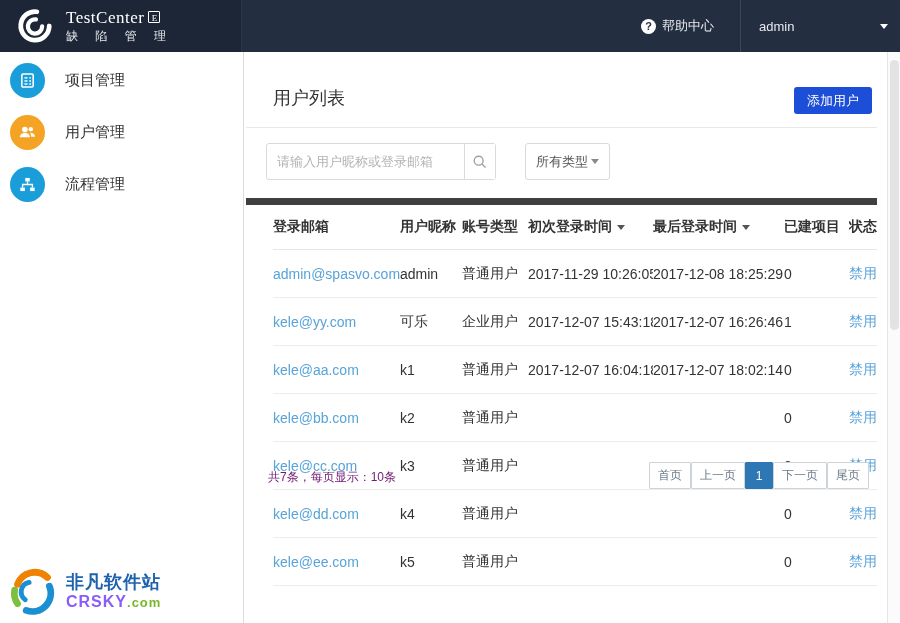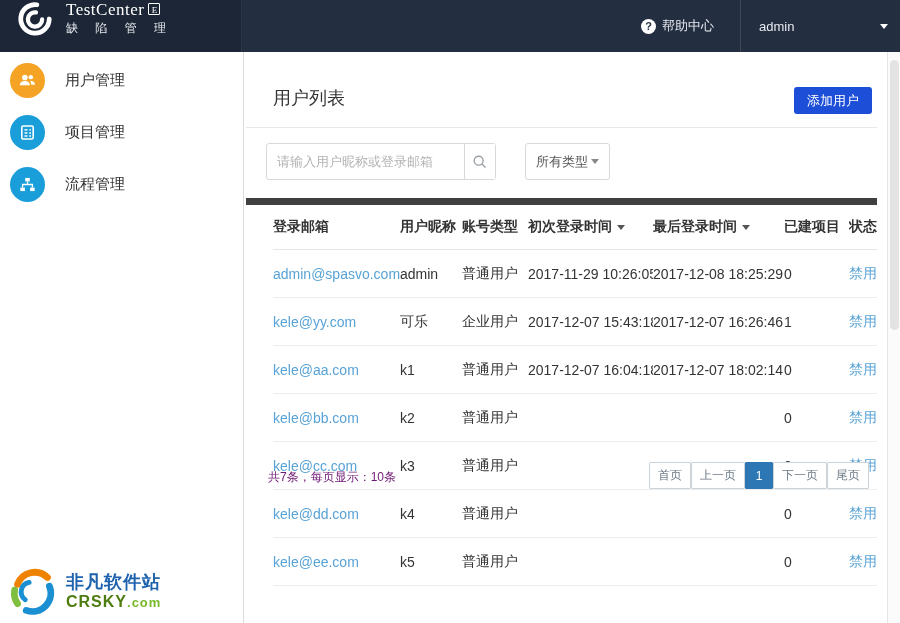--- a/index.html
+++ b/index.html
@@ -12,21 +12,21 @@
     color: #333;
   }
   .stage { position: absolute; inset: 0; width: 900px; height: 623px; background: #fff; }
 
   
   .topbar {
     position: absolute; left: 0; top: 0; width: 900px; height: 52px;
     background: #232e41; display: flex; align-items: stretch; z-index: 5;
   }
   .brand {
-    width: 242px; background: #1c2636; display: flex; align-items: flex-start;
+    width: 242px; background: #1c2636; display: flex; align-items: center;
     padding-left: 16px; border-right: 1px solid rgba(255,255,255,0.07);
   }
   .brand-swirl { width: 38px; height: 38px; margin-right: 12px; flex: 0 0 auto; }
   .brand-text { line-height: 1.15; }
   .brand-title {
     color: #fff; font-family: "Liberation Serif", "DejaVu Serif", serif;
     font-size: 17px; letter-spacing: 0.5px; display: inline-block;
   }
   .brand-badge {
     display: inline-block; color: #fff; border: 1px solid #fff; font-size: 9px;
@@ -133,21 +133,21 @@
     position: absolute; right: 0; top: 52px; width: 13px; height: 571px;
     background: #fbfbfb; border-left: 1px solid #e5e5e5;
   }
   .scroll-thumb { position: absolute; left: 2px; top: 8px; width: 9px; height: 270px; background: #e3e3e3; border-radius: 5px; }
 
   
   .watermark { position: absolute; left: 4px; bottom: 2px; display: flex; align-items: center; z-index: 6; }
   .wm-swirl { width: 58px; height: 58px; margin-right: 4px; }
   .wm-name { color: #1e62ae; font-size: 18px; font-weight: bold; letter-spacing: 1px; line-height: 1.1; }
   .wm-site { font-size: 16px; font-weight: bold; letter-spacing: 1px; line-height: 1.1; }
-  .wm-site .crsky { color: #4d7c0f; }
+  .wm-site .crsky { color: #8b5cf6; }
   .wm-site .tld { color: #76b82a; font-size: 13px; }
 </style>
 </head>
 <body>
 
 <div class="stage">
 
   <div class="topbar">
     <div class="brand">
       <svg class="brand-swirl" viewBox="0 0 40 40">
@@ -167,44 +167,44 @@
         <span>帮助中心</span>
       </div>
       <div class="user-block">
         <span>admin</span>
         <span class="caret-down"></span>
       </div>
     </div>
   </div>
 
   <div class="sidebar">
-    <div class="side-item">
-      <span class="side-icon orange">
-        <svg width="21" height="21" viewBox="0 0 24 24">
-          <circle cx="9" cy="8.6" r="3.2" fill="#fff"></circle>
-          <path d="M3.2 17.4c0-3.2 2.7-4.9 5.8-4.9s5.8 1.7 5.8 4.9z" fill="#fff"></path>
-          <circle cx="15.8" cy="8.2" r="2.5" fill="#fff"></circle>
-          <path d="M15.2 12.4c2.8 0 5.4 1.5 5.4 4.5h-4.2" fill="#fff"></path>
-        </svg>
-      </span>
-      <span class="side-label">用户管理</span>
-    </div>
     <div class="side-item">
       <span class="side-icon blue">
         <svg width="21" height="21" viewBox="0 0 24 24">
           <rect x="5.5" y="4.5" width="13" height="15" rx="1.5" fill="none" stroke="#fff" stroke-width="1.8"></rect>
           <line x1="8.5" y1="9" x2="12" y2="9" stroke="#fff" stroke-width="1.6"></line>
           <line x1="14" y1="9" x2="16" y2="9" stroke="#fff" stroke-width="1.6"></line>
           <line x1="8.5" y1="12.5" x2="12" y2="12.5" stroke="#fff" stroke-width="1.6"></line>
           <line x1="14" y1="12.5" x2="16" y2="12.5" stroke="#fff" stroke-width="1.6"></line>
           <line x1="8.5" y1="16" x2="12" y2="16" stroke="#fff" stroke-width="1.6"></line>
           <line x1="14" y1="16" x2="16" y2="16" stroke="#fff" stroke-width="1.6"></line>
         </svg>
       </span>
       <span class="side-label">项目管理</span>
+    </div>
+    <div class="side-item">
+      <span class="side-icon orange">
+        <svg width="21" height="21" viewBox="0 0 24 24">
+          <circle cx="9" cy="8.6" r="3.2" fill="#fff"></circle>
+          <path d="M3.2 17.4c0-3.2 2.7-4.9 5.8-4.9s5.8 1.7 5.8 4.9z" fill="#fff"></path>
+          <circle cx="15.8" cy="8.2" r="2.5" fill="#fff"></circle>
+          <path d="M15.2 12.4c2.8 0 5.4 1.5 5.4 4.5h-4.2" fill="#fff"></path>
+        </svg>
+      </span>
+      <span class="side-label">用户管理</span>
     </div>
     <div class="side-item">
       <span class="side-icon blue">
         <svg width="21" height="21" viewBox="0 0 24 24">
           <rect x="9.4" y="4.5" width="5.2" height="4" fill="#fff"></rect>
           <rect x="3.8" y="15.5" width="5.2" height="4" fill="#fff"></rect>
           <rect x="15" y="15.5" width="5.2" height="4" fill="#fff"></rect>
           <path d="M12 8.5v3.5 M6.4 15.5v-3.5h11.2v3.5" stroke="#fff" stroke-width="1.5" fill="none"></path>
         </svg>
       </span>

